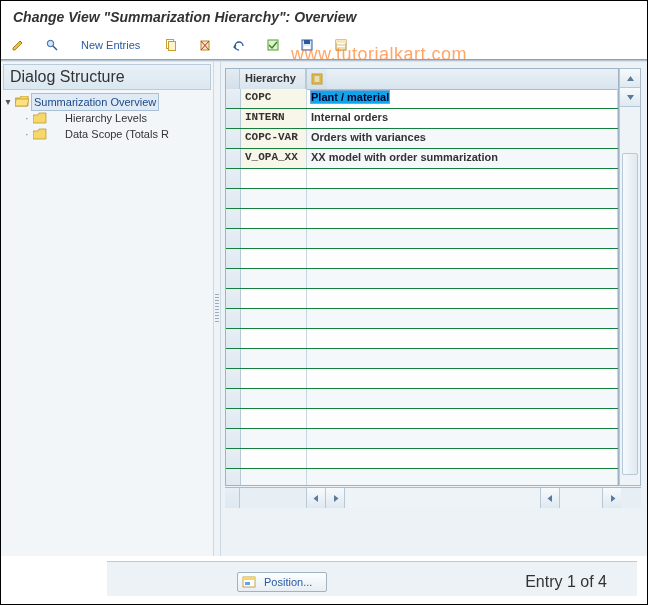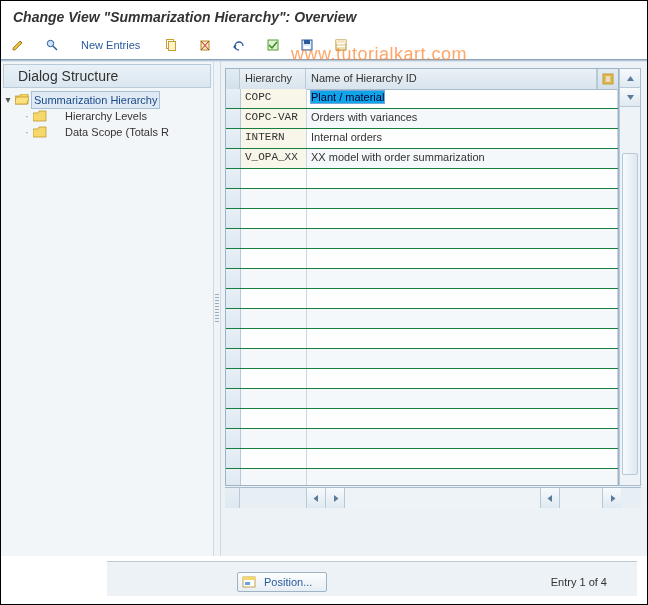--- a/index.html
+++ b/index.html
@@ -70,22 +70,22 @@
     flex: 0 0 212px;
     background: #f3f6f9;
     border-right: 0;
     box-sizing: border-box;
     overflow: hidden;
   }
   .ds-header {
     background: linear-gradient(#e9f1f7,#dbe7f0);
     border:1px solid #b9cad8;
     border-bottom:1px solid #b9cad8;
-    font-size: 14px;
-    padding: 3px 14px;
+    font-size: 16px;
+    padding: 3px 6px;
     color:#333;
     margin: 2px;
   }
   .tree {
     padding: 2px 2px;
     font-size: 11px;
     line-height: 16px;
   }
   .tree-row {
     display: flex;
@@ -129,20 +129,21 @@
     flex: 1 1 auto;
     background: #edf2f6;
     position: relative;
     padding: 6px 6px 4px 4px;
     box-sizing: border-box;
   }
   .grid-wrap {
     position: relative;
     height: 440px;
     background: #ecf1f5;
+    font-weight: bold;
   }
   .grid {
     position:absolute; top:0; left:0; right:22px; bottom:22px;
     border:1px solid #9eb3c5;
     background: #fefefe;
     overflow:hidden;
   }
   .grid-header {
     display:flex;
     background: linear-gradient(#eaf1f6,#d8e4ed);
@@ -232,21 +233,21 @@
     background:linear-gradient(#fdfefe,#e7eef4);
     border:1px solid #9eb3c5;
     border-radius:2px;
     cursor:pointer;
     font-size:11px;
     color:#2a5a9e;
   }
   .entry-count {
     margin-left:auto;
     margin-right:30px;
-    font-size:11px;
+    font-size:16px;
     color:#333;
   }
   
   .watermark {
     position:absolute;
     top:43px;
     left:290px;
     font-size:18px;
     letter-spacing:0.5px;
     color:#ff7f27;
@@ -328,21 +329,21 @@
     <div class="ds-header">Dialog Structure</div>
     <div class="tree">
       <div class="tree-row">
         <span class="tree-toggle">▾</span>
         <span class="folder-icon">
           <svg width="14" height="12" viewBox="0 0 14 12">
                 <path d="M0 2 L5 2 L6 0 L13 0 L13 10 L0 10 Z" fill="#f6d76a" stroke="#b89020" stroke-width="0.7"></path>
                 <path d="M1 3 L14 3 L12 10 L0 10 Z" fill="#fce27f" stroke="#b89020" stroke-width="0.7"></path>
               </svg>
         </span>
-        <span class="tree-label-sel">Summarization Hierarchy</span>
+        <span class="tree-label-sel">Summarization Overview</span>
       </div>
       <div class="tree-row" style="padding-left:22px;">
         <span style="width:6px;display:inline-block;color:#888;">·</span>
         <span class="folder-icon">
           <svg width="14" height="12" viewBox="0 0 14 12">
                 <path d="M0 3 L5 3 L6 1 L13 1 L13 11 L0 11 Z" fill="#f6d76a" stroke="#b89020" stroke-width="0.7"></path>
               </svg>
         </span>
         <span class="tree-label">Hierarchy Levels</span>
       </div>
@@ -359,45 +360,44 @@
   </div>
 
   <div class="splitter"></div>
 
   <div class="content">
     <div class="grid-wrap">
       <div class="grid">
         <div class="grid-header">
           <div class="gh-cell gh-sel"></div>
           <div class="gh-cell gh-c1">Hierarchy</div>
-          <div class="gh-cell gh-c2">Name of Hierarchy ID</div>
           <div class="gh-cfg">
             <svg width="12" height="12" viewBox="0 0 12 12">
                   <rect x="1" y="1" width="10" height="10" fill="#f3c34a" stroke="#b08a20" stroke-width="0.8"></rect>
                   <rect x="3" y="3" width="6" height="6" fill="#fff" stroke="#b08a20" stroke-width="0.6"></rect>
                   <line x1="3" y1="5" x2="9" y2="5" stroke="#b08a20" stroke-width="0.6"></line>
                   <line x1="3" y1="7" x2="9" y2="7" stroke="#b08a20" stroke-width="0.6"></line>
                 </svg>
           </div>
         </div>
         <div class="grid-body" id="grid-body">
               <div class="gb-row">
                 <div class="gb-sel"></div>
                 <div class="gb-c1">COPC</div>
                 <div class="gb-c2"><span class="selected">Plant / material</span></div>
               </div>
+              <div class="gb-row">
+                <div class="gb-sel"></div>
+                <div class="gb-c1">INTERN</div>
+                <div class="gb-c2">Internal orders</div>
+              </div>
               <div class="gb-row zebra">
                 <div class="gb-sel"></div>
                 <div class="gb-c1">COPC-VAR</div>
                 <div class="gb-c2">Orders with variances</div>
-              </div>
-              <div class="gb-row">
-                <div class="gb-sel"></div>
-                <div class="gb-c1">INTERN</div>
-                <div class="gb-c2">Internal orders</div>
               </div>
               <div class="gb-row zebra">
                 <div class="gb-sel"></div>
                 <div class="gb-c1">V_OPA_XX</div>
                 <div class="gb-c2">XX model with order summarization</div>
               </div>
               <div class="gb-row">
                 <div class="gb-sel"></div>
                 <div class="gb-c1 empty" style="background: transparent;"></div>
                 <div class="gb-c2 empty"></div>

